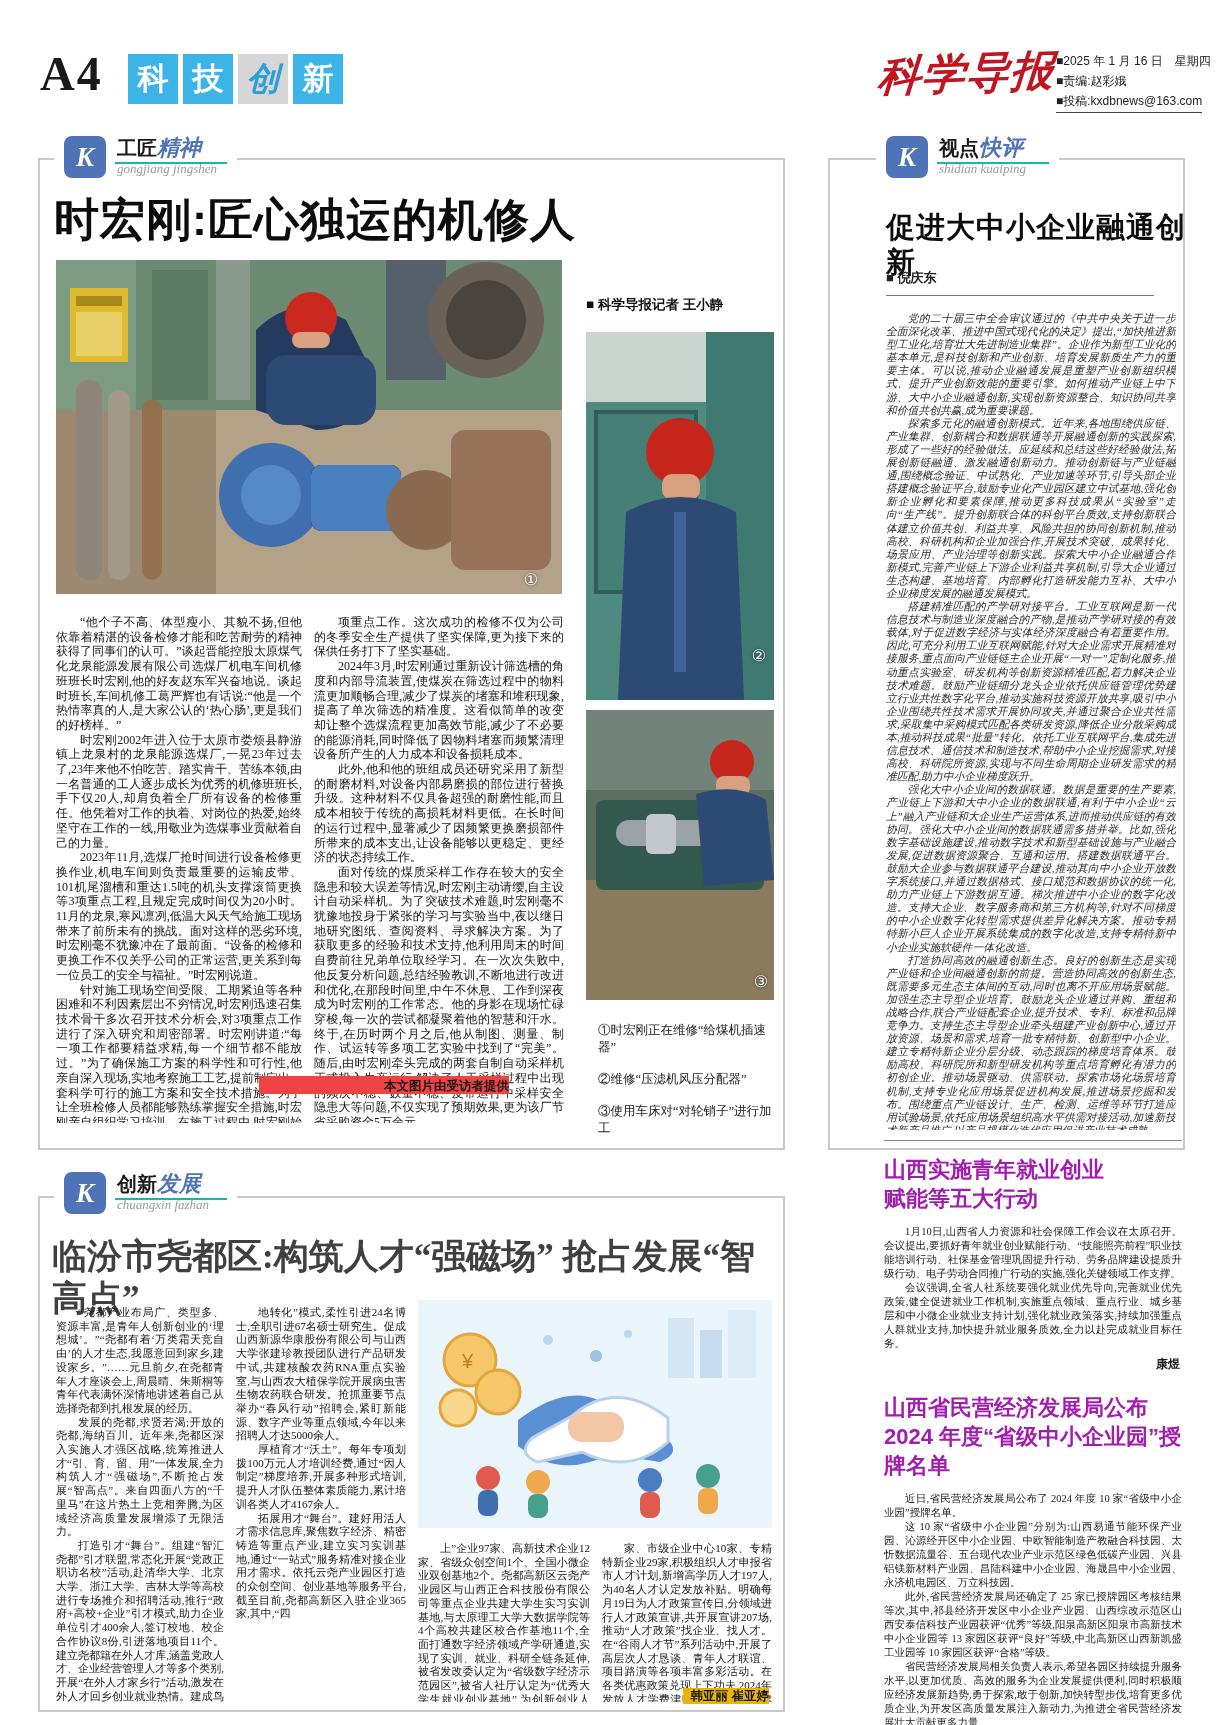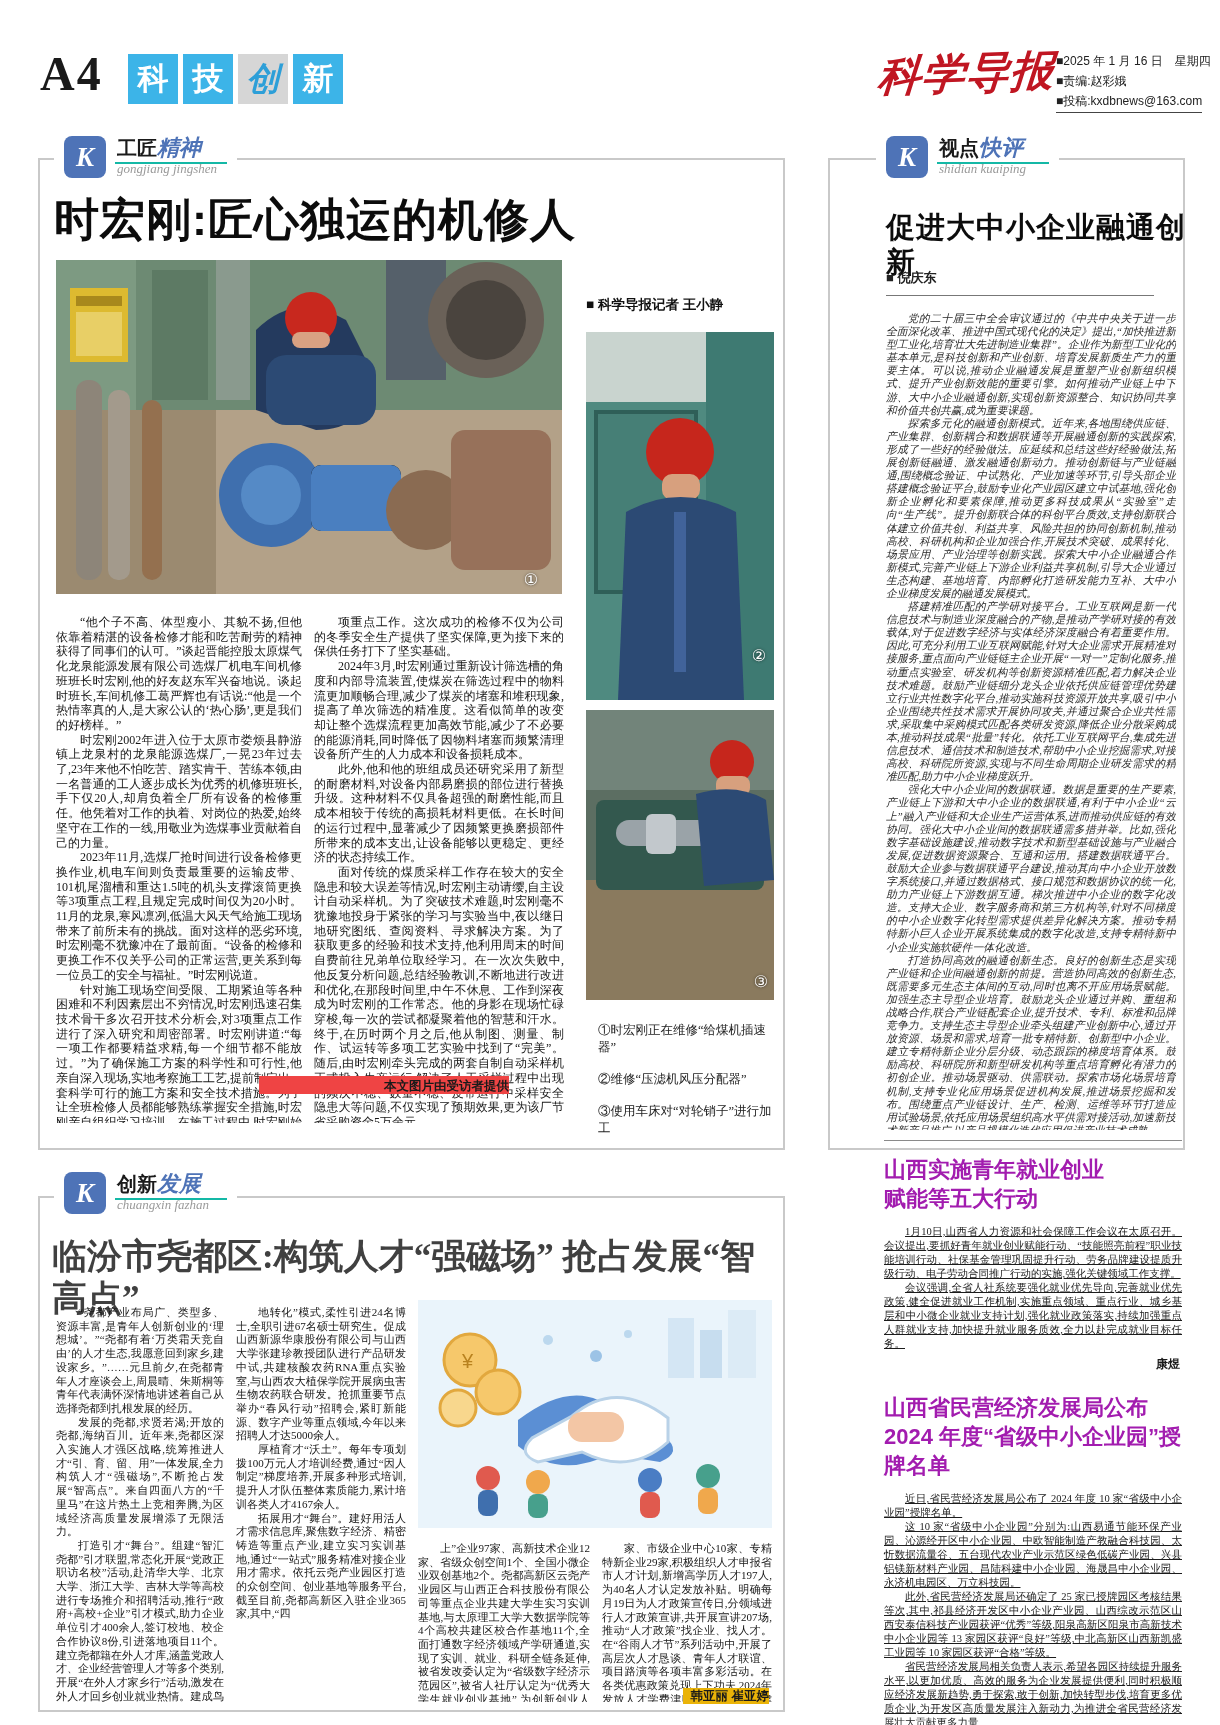--- a/index.html
+++ b/index.html
@@ -46,21 +46,21 @@
 
   
   .vp-headline { left:56px; top:50px; width:300px; font:900 29px/1.2 "Liberation Sans", sans-serif; color:#0c0c0c; letter-spacing:1px; }
   .vp-author { left:56px; top:110px; width:268px; font:700 13px/1.2 "Liberation Sans", sans-serif; border-bottom:1px solid #777; padding-bottom:9px; color:#222; }
   .vp-essay { position:absolute; left:56px; top:152px; width:290px; height:818px; overflow:hidden; font:italic 10.8px/13.1px "Liberation Serif", serif; text-align:justify; color:#2a2a2a; }
   .vp-essay p { margin:0; }
 
   
   #news-col { left:884px; top:1140px; width:298px; border-top:1px solid #8a8a8a; padding-top:14px; }
   .news-title { font:800 22px/29px "Liberation Sans", sans-serif; color:#a21caf; margin-bottom:12px; }
-  .news-body { font:10.5px/14px "Liberation Serif", serif; text-align:justify; color:#1c1c1c;text-decoration:underline; }
+  .news-body { font:10.5px/14px "Liberation Serif", serif; text-align:justify; color:#1c1c1c; }
   .news-byline { text-align:right; font:700 12px/18px "Liberation Sans", sans-serif; margin:4px 2px 20px 0; }
 
   
   .in-headline { left:12px; top:38px; width:722px; font:900 35px/1.2 "Liberation Serif", serif; color:#404040; }
   .in-col { position:absolute; overflow:hidden; font:11px/13.7px "Liberation Serif", serif; text-align:justify; color:#161616; }
   #in-col1 { left:16px; top:108px; width:168px; height:396px; }
   #in-col2 { left:196px; top:108px; width:170px; height:396px; }
   #in-col3 { left:378px; top:344px; width:172px; height:160px; }
   #in-col4 { left:562px; top:344px; width:170px; height:160px; }
   .in-byline { position:absolute; right:14px; bottom:6px; font:700 12.5px/16px "Liberation Sans", sans-serif; background:#eab308; padding-left:8px; }

